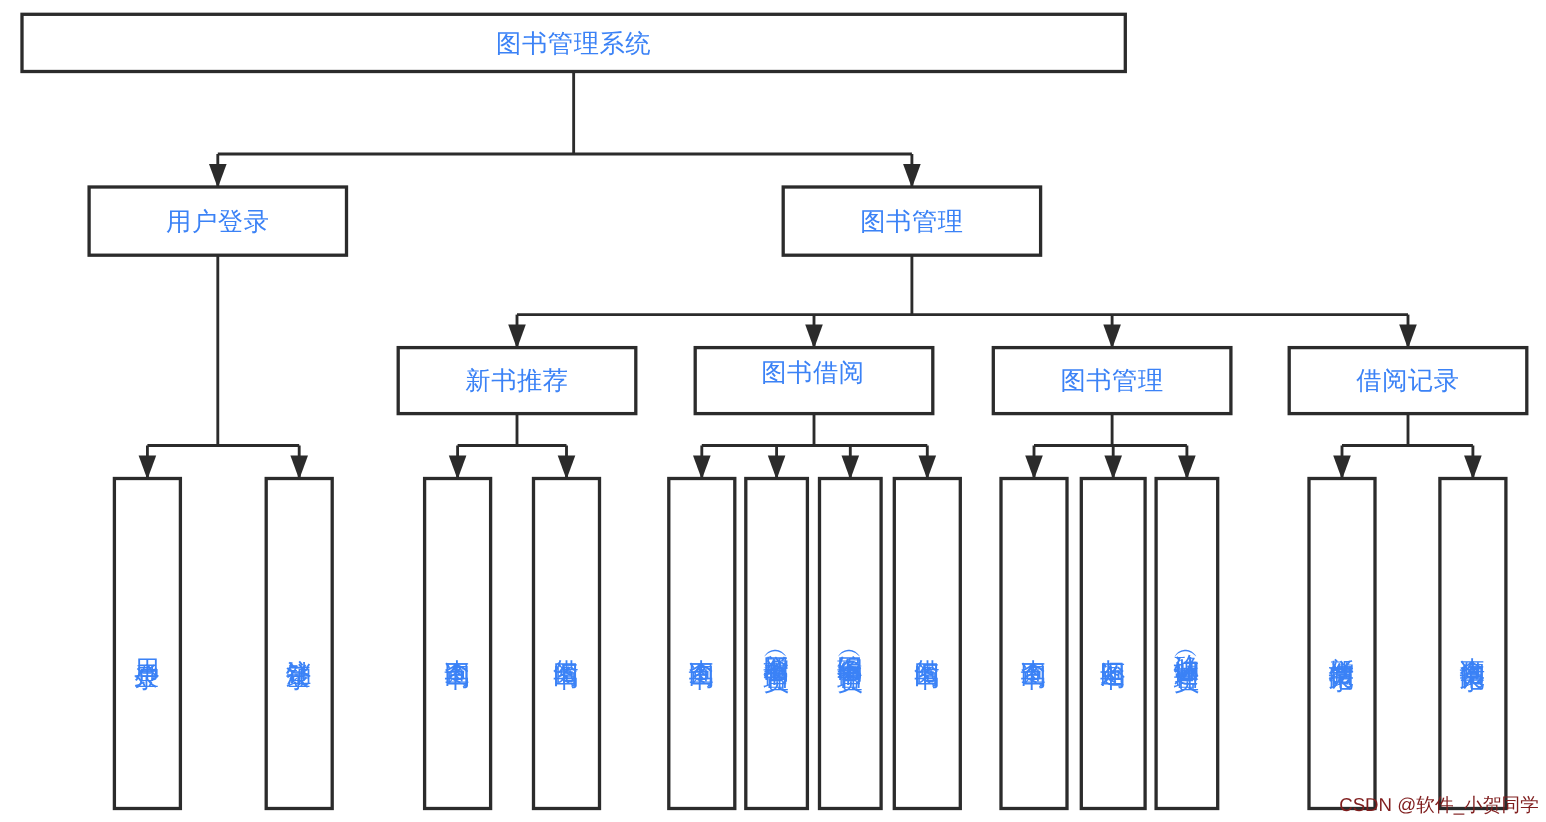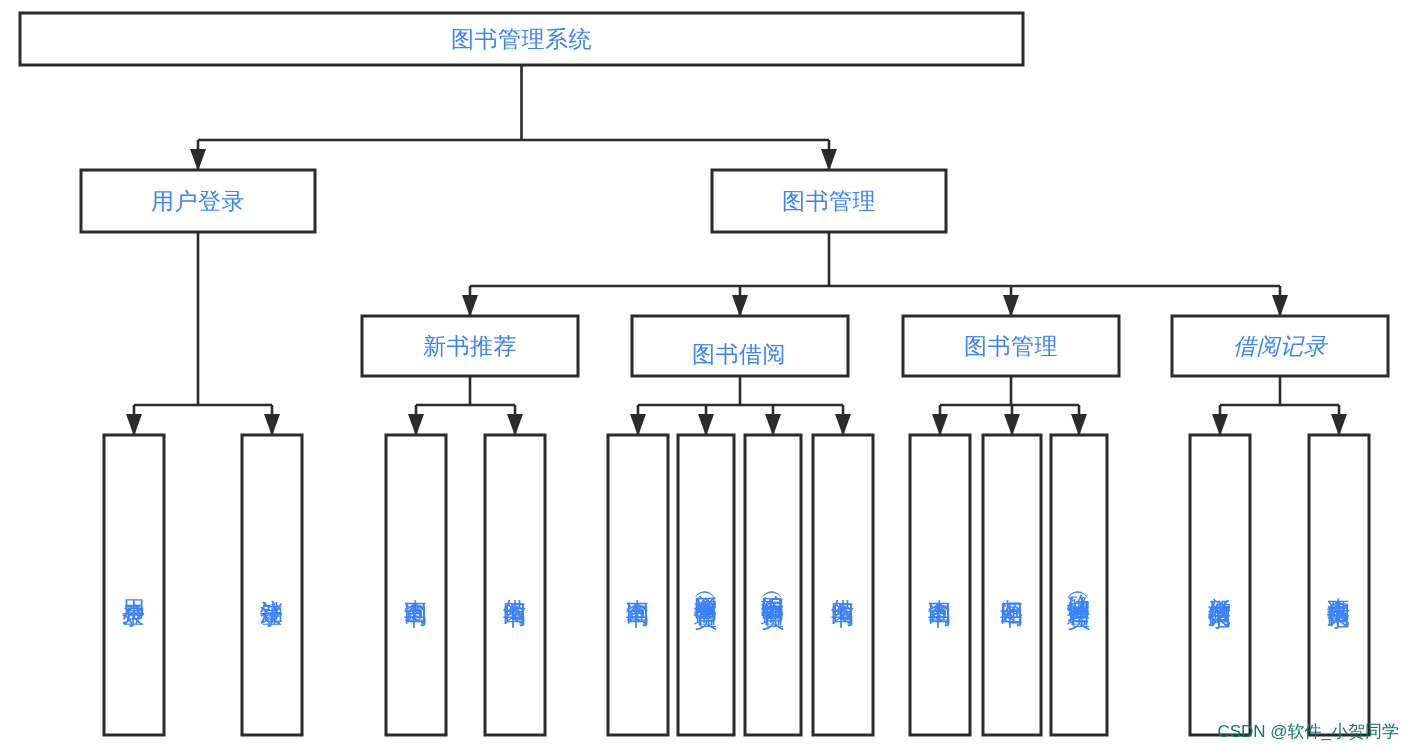--- a/index.html
+++ b/index.html
@@ -70,21 +70,21 @@
   .hit-area {
     position: absolute;
     cursor: pointer;
     background: transparent;
   }
   #watermark {
     position: absolute;
     right: 6px;
     bottom: 4px;
     font-size: 17px;
-    color: #0f766e;
+    color: #7f1d1d;
     font-family: "Liberation Sans", "DejaVu Sans", sans-serif;
     white-space: nowrap;
     user-select: none;
   }
 </style>
 </head>
 <body>
 
 <div id="diagram-root">
   <svg id="diagram-svg" viewBox="0 0 1405 747" xmlns="http://www.w3.org/2000/svg">
@@ -162,23 +162,23 @@
         <rect x="1051" y="435" width="56" height="300" class="node-rect-leaf"></rect>
         <rect x="1190" y="435" width="60" height="300" class="node-rect-leaf"></rect>
         <rect x="1309" y="435" width="60" height="300" class="node-rect-leaf"></rect>
         <rect x="20" y="13" width="1003" height="52" class="node-rect"></rect>
       </g>
   </svg>
   <div id="labels-layer">
       <div class="node-label horizontal" style="left: 81px; top: 170px; width: 234px; height: 62px;">用户登录</div>
       <div class="node-label horizontal" style="left: 712px; top: 170px; width: 234px; height: 62px;">图书管理</div>
       <div class="node-label horizontal" style="left: 362px; top: 316px; width: 216px; height: 60px; text-align: right;">新书推荐</div>
-      <div class="node-label horizontal" style="left: 632px; top: 324px; width: 214px; height: 60px;">图书借阅</div>
+      <div class="node-label horizontal" style="left: 632px; top: 308px; width: 214px; height: 60px;">图书借阅</div>
       <div class="node-label horizontal" style="left: 903px; top: 316px; width: 216px; height: 60px;">图书管理</div>
-      <div class="node-label horizontal" style="left: 1172px; top: 316px; width: 216px; height: 60px; font-style: italic;">借阅记录</div>
+      <div class="node-label horizontal" style="left: 1172px; top: 316px; width: 216px; height: 60px;">借阅记录</div>
       <div class="node-label vertical" style="left: 104px; top: 435px; width: 60px; height: 300px;">用户登录</div>
       <div class="node-label vertical" style="left: 242px; top: 435px; width: 60px; height: 300px;">注销登录</div>
       <div class="node-label vertical" style="left: 386px; top: 435px; width: 60px; height: 300px;">查询图书</div>
       <div class="node-label vertical" style="left: 485px; top: 435px; width: 60px; height: 300px;">借阅图书</div>
       <div class="node-label vertical" style="left: 608px; top: 435px; width: 60px; height: 300px;">查询图书</div>
       <div class="node-label vertical" style="left: 678px; top: 435px; width: 56px; height: 300px;">新增图书（管理员）</div>
       <div class="node-label vertical" style="left: 745px; top: 435px; width: 56px; height: 300px;">编辑图书（管理员）</div>
       <div class="node-label vertical" style="left: 813px; top: 435px; width: 60px; height: 300px;">借阅图书</div>
       <div class="node-label vertical" style="left: 910px; top: 435px; width: 60px; height: 300px;">查询图书</div>
       <div class="node-label vertical" style="left: 983px; top: 435px; width: 58px; height: 300px;">归还图书</div>

